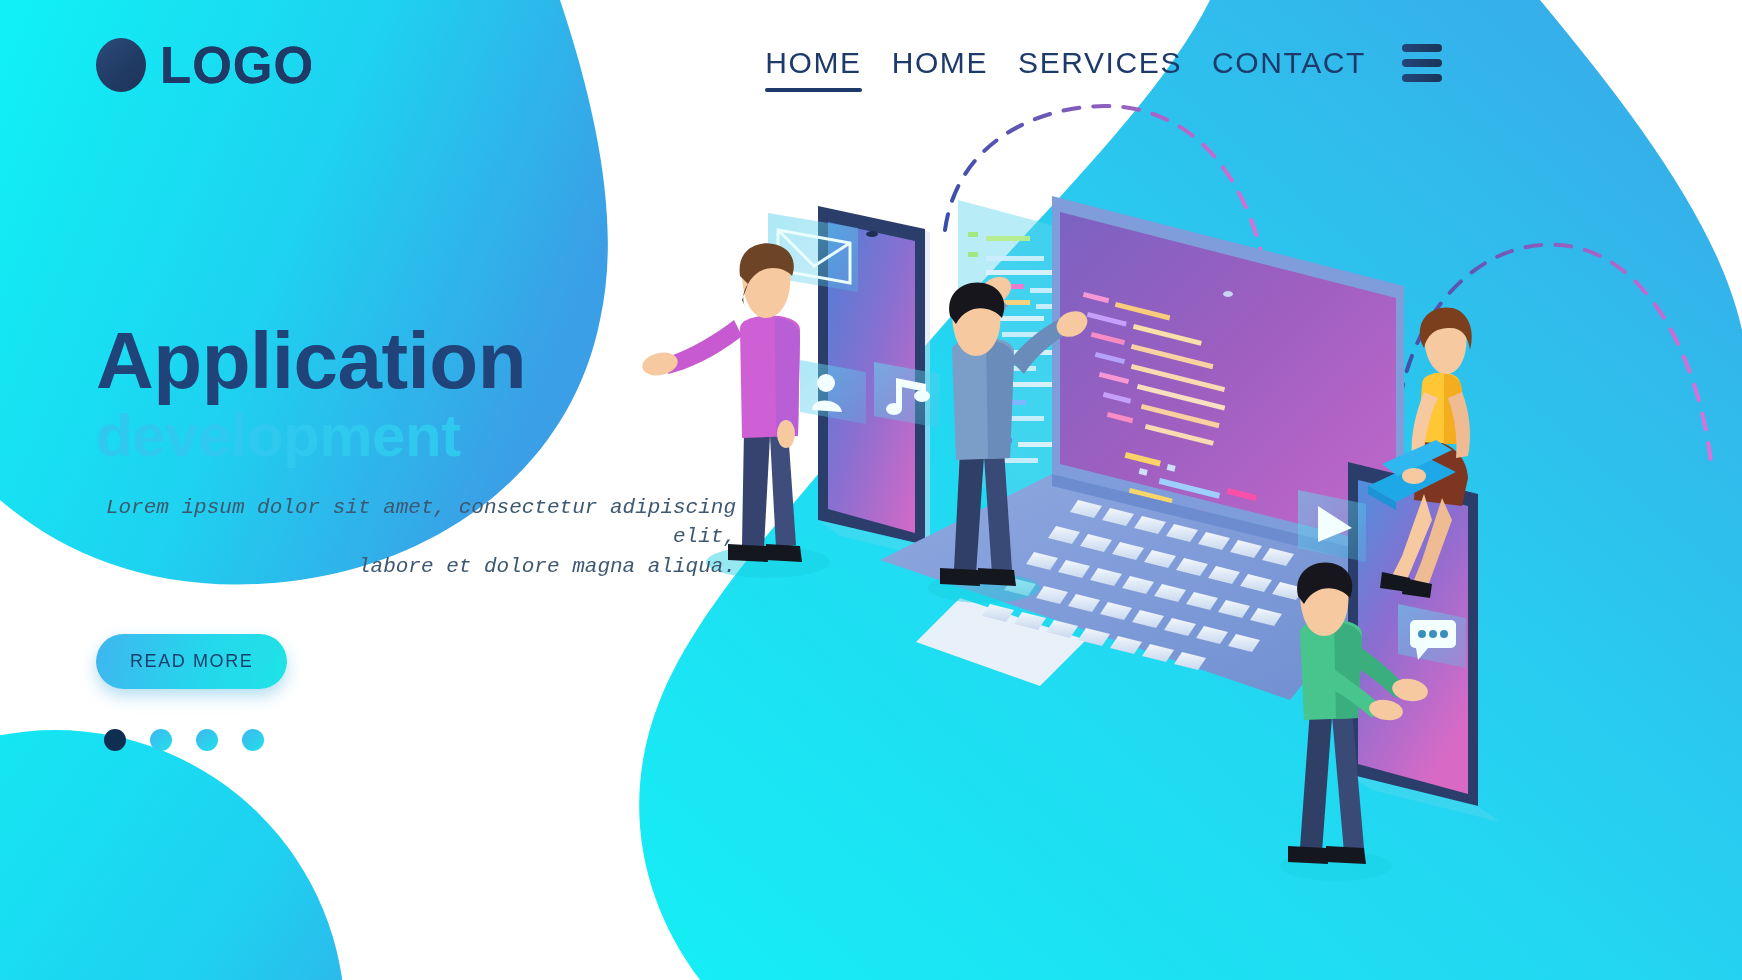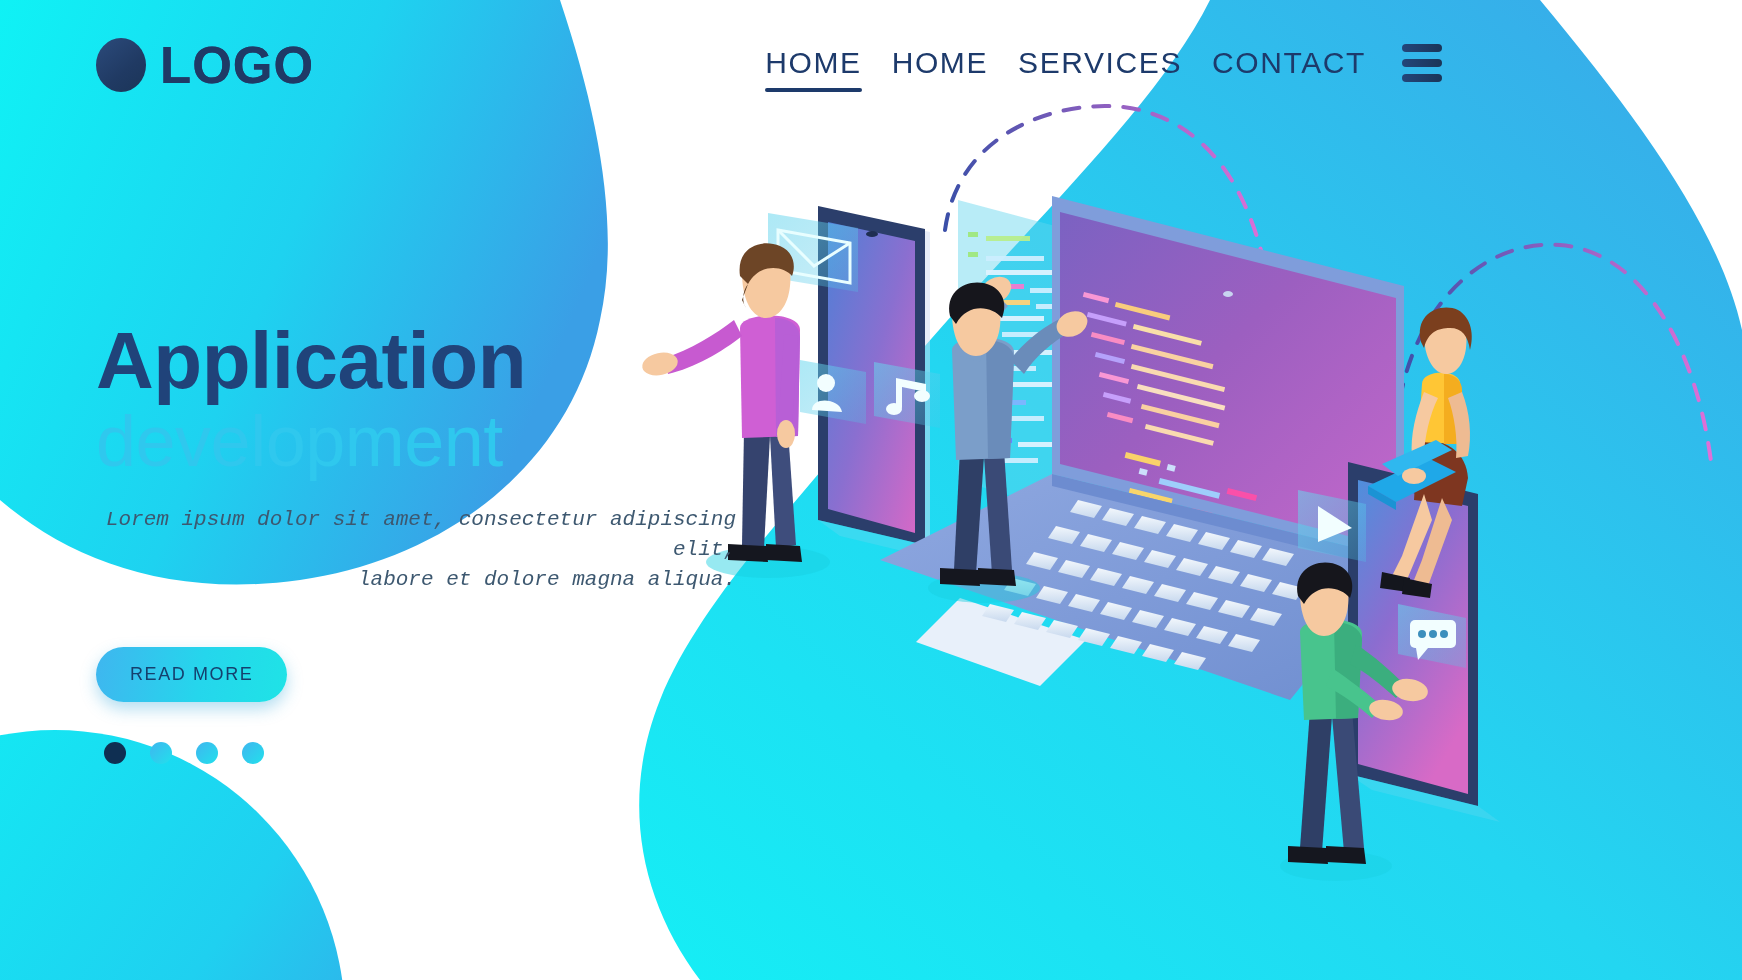--- a/index.html
+++ b/index.html
@@ -107,22 +107,22 @@
     z-index: 30;
   }
   #hero-title-1 {
     font-size: 80px;
     font-weight: bold;
     color: #20437a;
     line-height: 1.02;
     letter-spacing: -0.5px;
   }
   #hero-title-2 {
-    font-size: 72px;
-    font-weight: 400;
+    font-size: 60px;
+    font-weight: 700;
     color: #2fc8ee;
     line-height: 1.05;
     letter-spacing: -0.5px;
     margin-top: 2px;
   }
   #hero-sub {
     margin-top: 26px;
     font-size: 21px;
     font-style: italic;
     line-height: 1.42;

